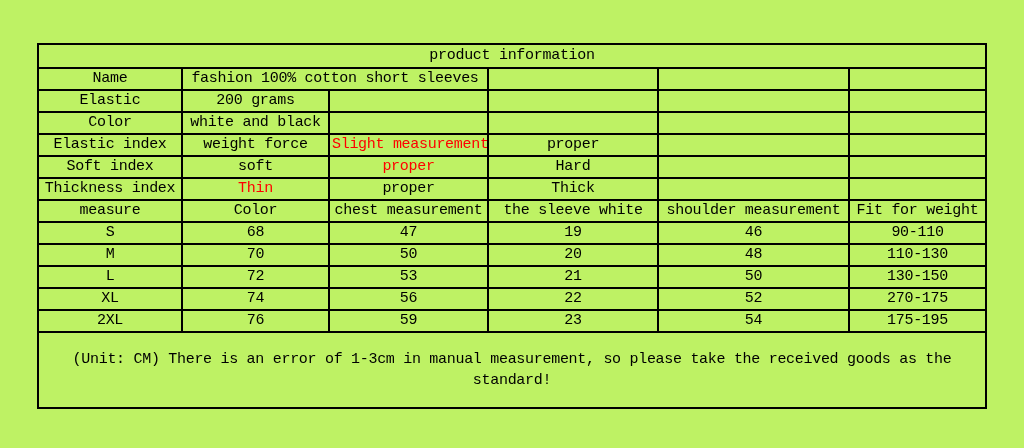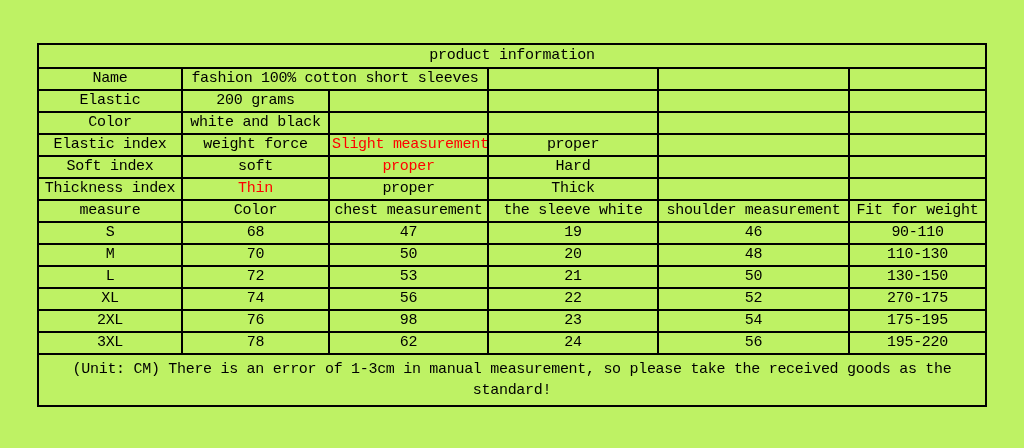--- a/index.html
+++ b/index.html
@@ -39,21 +39,21 @@
   table.product-table tr.title-row td {
     height: 22px;
   }
   table.product-table td.red {
     color: #ff0000;
   }
   table.product-table tr.footer-row td {
     white-space: normal;
     height: 42px;
     line-height: 21px;
-    padding: 4px 10px;
+    padding: 16px 10px;
   }
 </style>
 </head>
 <body>
 
 <div class="sheet">
   <table class="product-table">
     <colgroup>
       <col style="width:144px">
       <col style="width:147px">
@@ -163,33 +163,25 @@
       <td>74</td>
       <td>56</td>
       <td>22</td>
       <td>52</td>
       <td>270-175</td>
     </tr>
 
     <tr>
       <td>2XL</td>
       <td>76</td>
-      <td>98</td>
+      <td>59</td>
       <td>23</td>
       <td>54</td>
       <td>175-195</td>
     </tr>
 
-    <tr>
-      <td>3XL</td>
-      <td>78</td>
-      <td>62</td>
-      <td>24</td>
-      <td>56</td>
-      <td>195-220</td>
-    </tr>
 
     <tr class="footer-row">
       <td colspan="6">(Unit: CM) There is an error of 1-3cm in manual measurement, so please take the received goods as the standard!</td>
     </tr>
   </tbody>
     </table>
 </div>
 
 </body></html>

